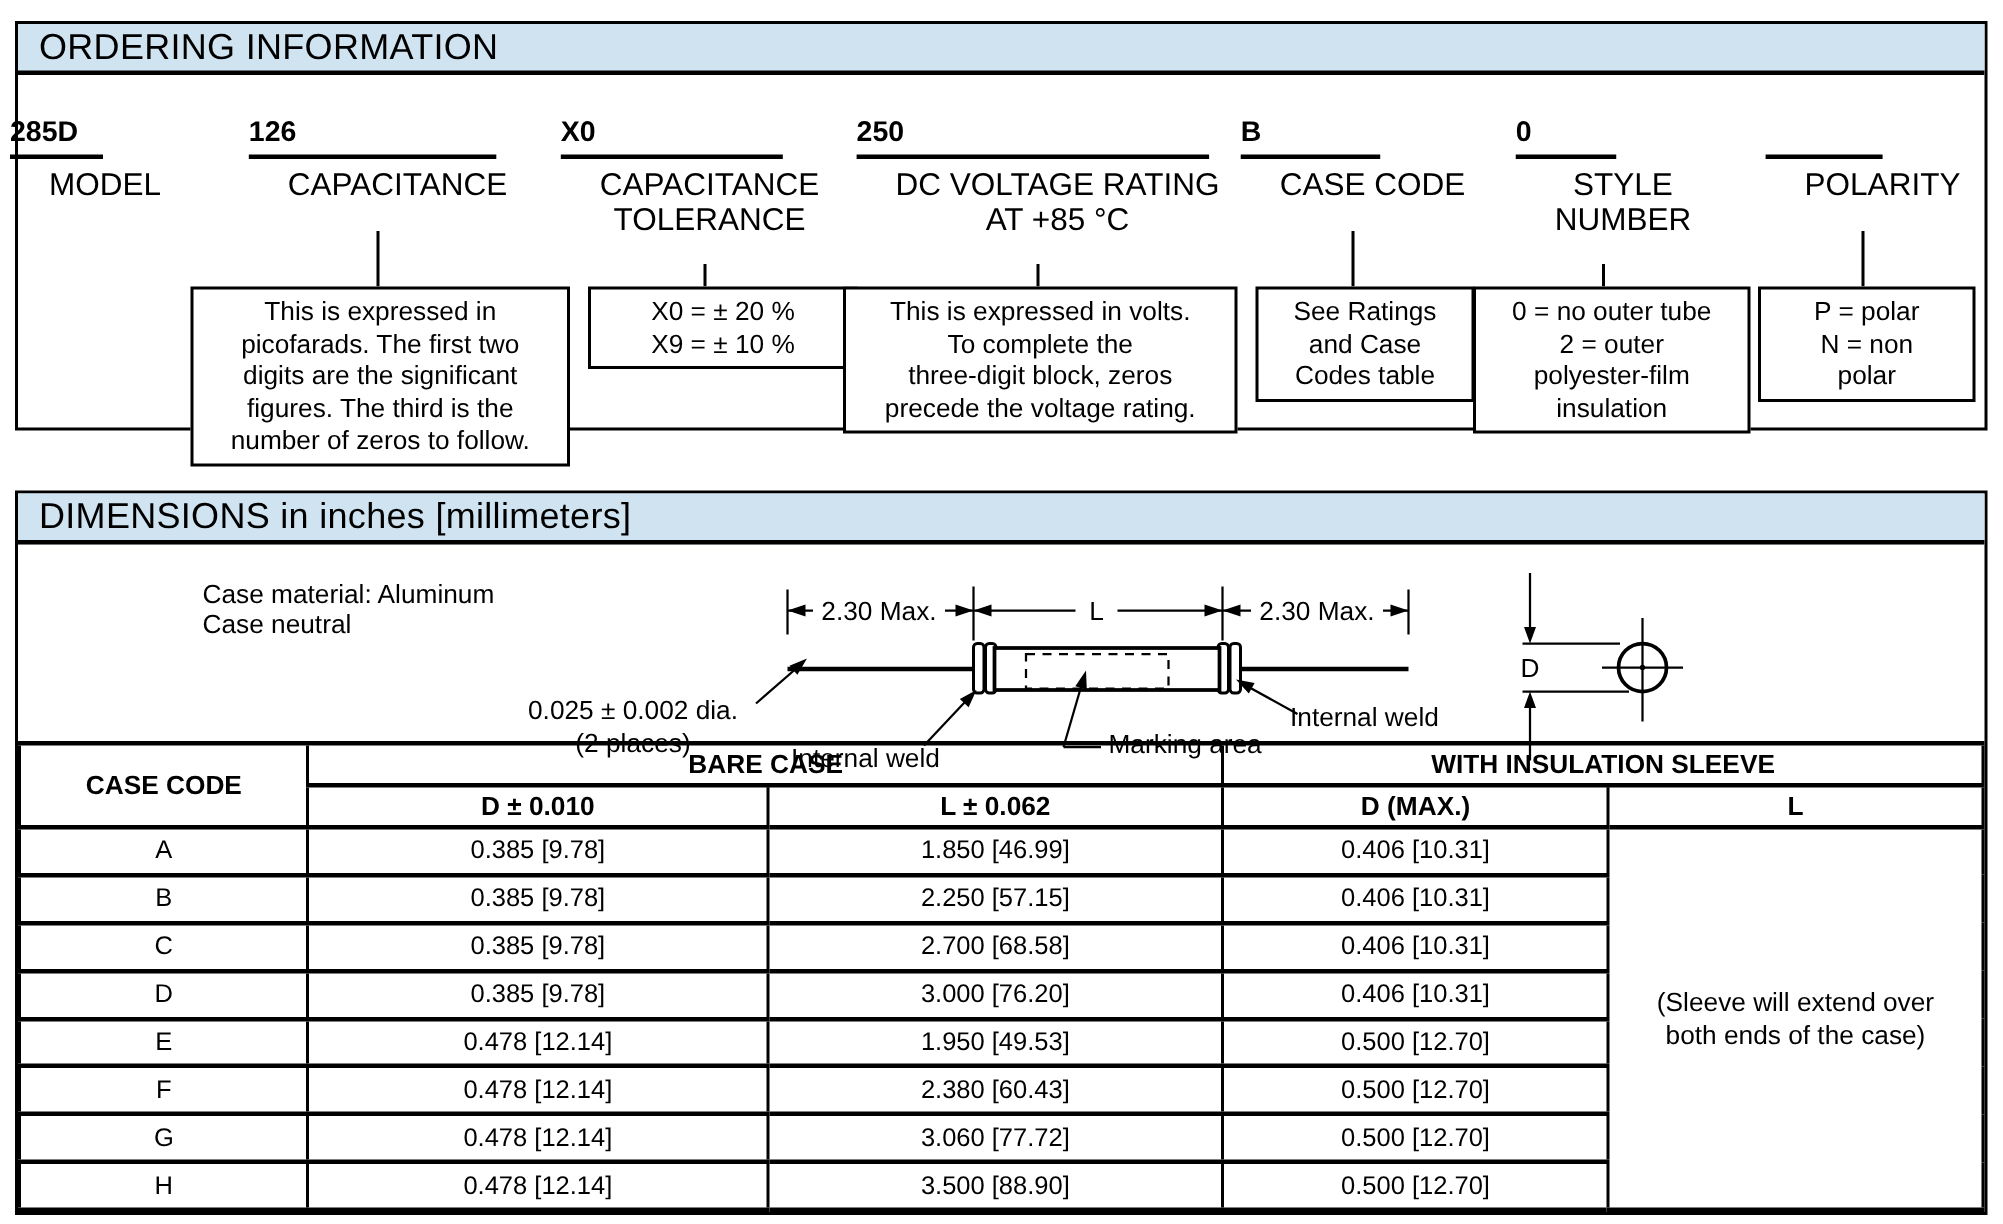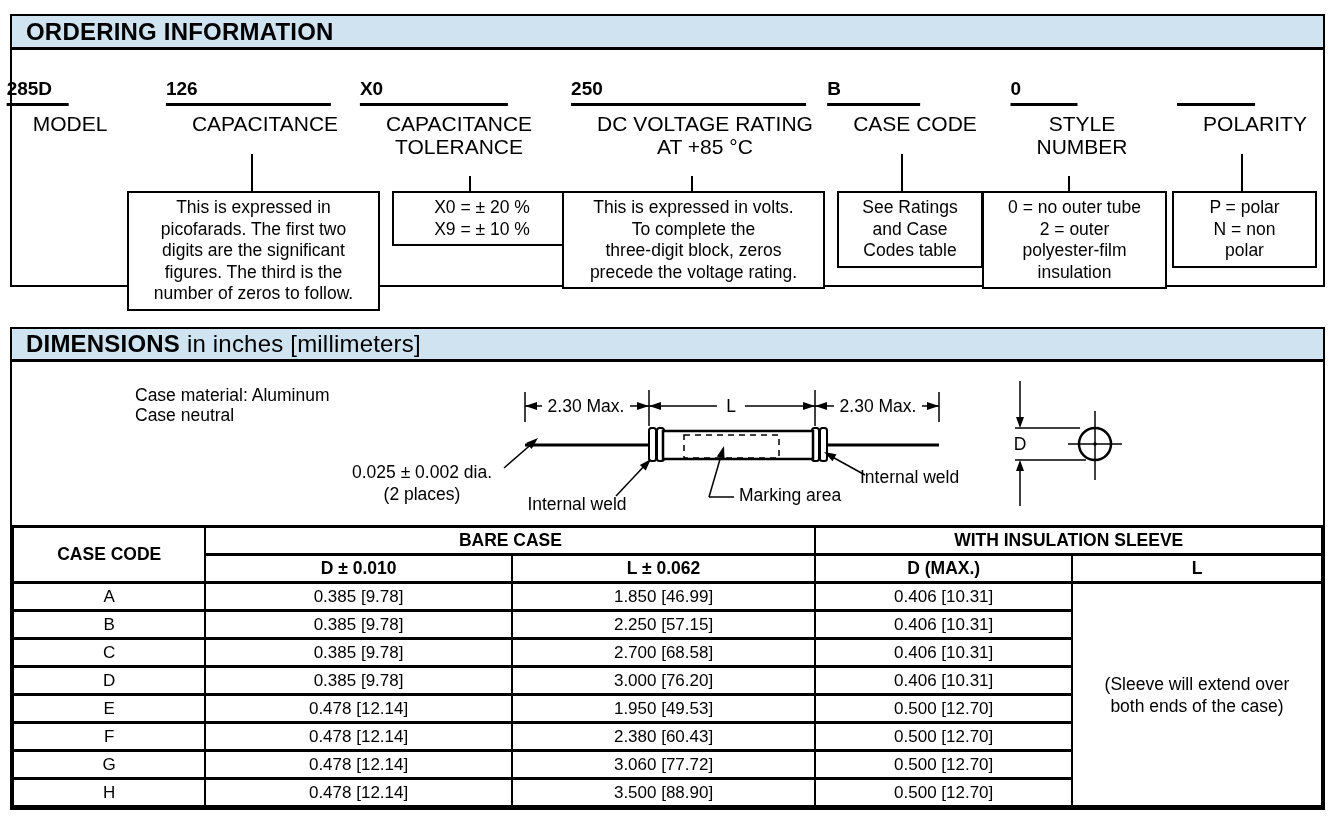--- a/index.html
+++ b/index.html
@@ -2,36 +2,36 @@
 <html><head>
 <meta charset="utf-8">
 <style>
   * { margin:0; padding:0; box-sizing:border-box; }
   html,body { background:#ffffff; }
   body { font-family:"Liberation Sans","DejaVu Sans",sans-serif; color:#000; }
   .page { position:relative; width:1335px; height:816px; background:#fff; overflow:hidden; }
 
   .box { position:absolute; left:10px; width:1315px; border:2.5px solid #000; background:#fff; display:flex; flex-direction:column; }
   .box-header { height:34px; background:#d0e3f1; border-bottom:3px solid #000; display:flex; align-items:center; padding-left:14px; font-size:24px; letter-spacing:.2px; }
-  .box-header b { font-weight:bold; }
+  .box-header b { font-weight:normal; }
   .box-header .suffix { font-weight:normal; white-space:pre; }
 
   
   #ordering { top:14px; height:273px; }
   .ord-content { position:relative; flex:1; }
   .seg { position:absolute; top:27px; transform:translateX(-50%); display:flex; flex-direction:column; align-items:flex-start; }
   .code { font-size:19px; font-weight:bold; height:24px; line-height:24px; text-align:center; }
   .rule { height:3px; background:#000; margin:2px 0 6px 0; }
   .lbl { font-size:21px; line-height:23px; text-align:center; white-space:pre-line;margin-left:26px; }
   .vline { position:absolute; width:2px; background:#000; }
   .note-box { position:absolute; top:141px; border:2.5px solid #000; background:#fff; font-size:17.5px; line-height:21.5px; text-align:center; white-space:pre-line; padding:4px 19px; }
 
   
   #dimensions { top:327px; height:483px; }
-  .diagram { position:relative; height:163px; flex:none; }
+  .diagram { position:relative; height:131px; flex:none; }
   svg text { font-family:"Liberation Sans","DejaVu Sans",sans-serif; font-size:17.5px; fill:#000; stroke:none; }
 
   table.dims-table { width:100%; flex:1; border-collapse:collapse; table-layout:fixed; }
   .dims-table th, .dims-table td { border:solid #000; border-width:3px 2px; text-align:center; vertical-align:middle; font-size:17px; height:28px; padding:0 2px; }
   .dims-table th { font-size:17.5px; font-weight:bold; }
   .dims-table td.sleeve-note { font-size:17.5px; white-space:pre-line; line-height:22px;text-align:center; }
 </style>
 </head>
 <body>
 
@@ -46,21 +46,21 @@
       <div class="seg" style="left:45px">
         <div class="code">285D</div>
         <div class="rule" style="width:62px"></div>
         <div class="lbl">MODEL</div>
       </div>
       <div class="seg" style="left:240px">
         <div class="code">126</div>
         <div class="rule" style="width:165px"></div>
         <div class="lbl">CAPACITANCE</div>
       </div>
-      <div class="seg" style="left:434px">
+      <div class="seg" style="left:448px">
         <div class="code">X0</div>
         <div class="rule" style="width:148px"></div>
         <div class="lbl">CAPACITANCE
 TOLERANCE</div>
       </div>
       <div class="seg" style="left:680px">
         <div class="code">250</div>
         <div class="rule" style="width:235px"></div>
         <div class="lbl">DC VOLTAGE RATING
 AT +85 °C</div>

